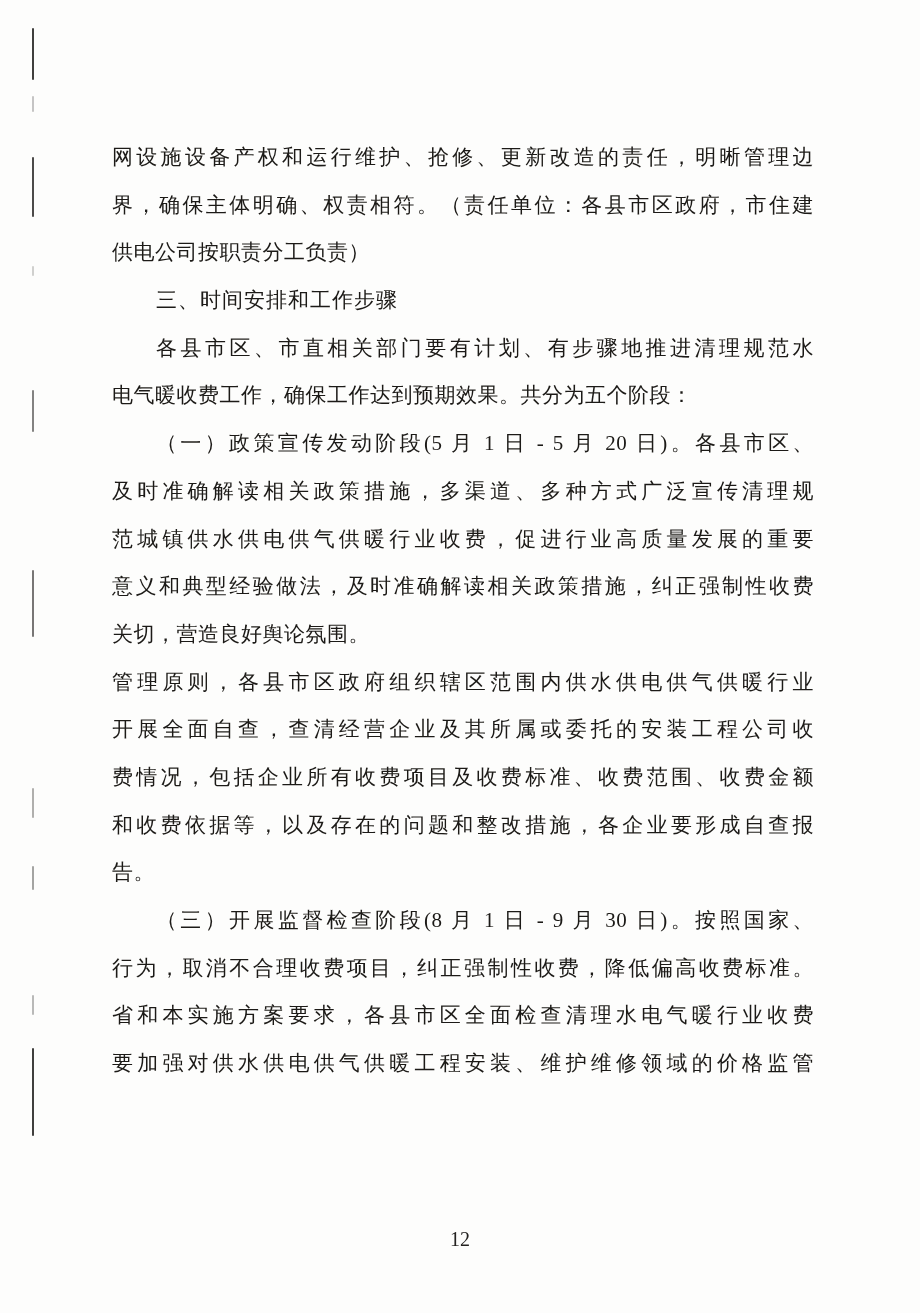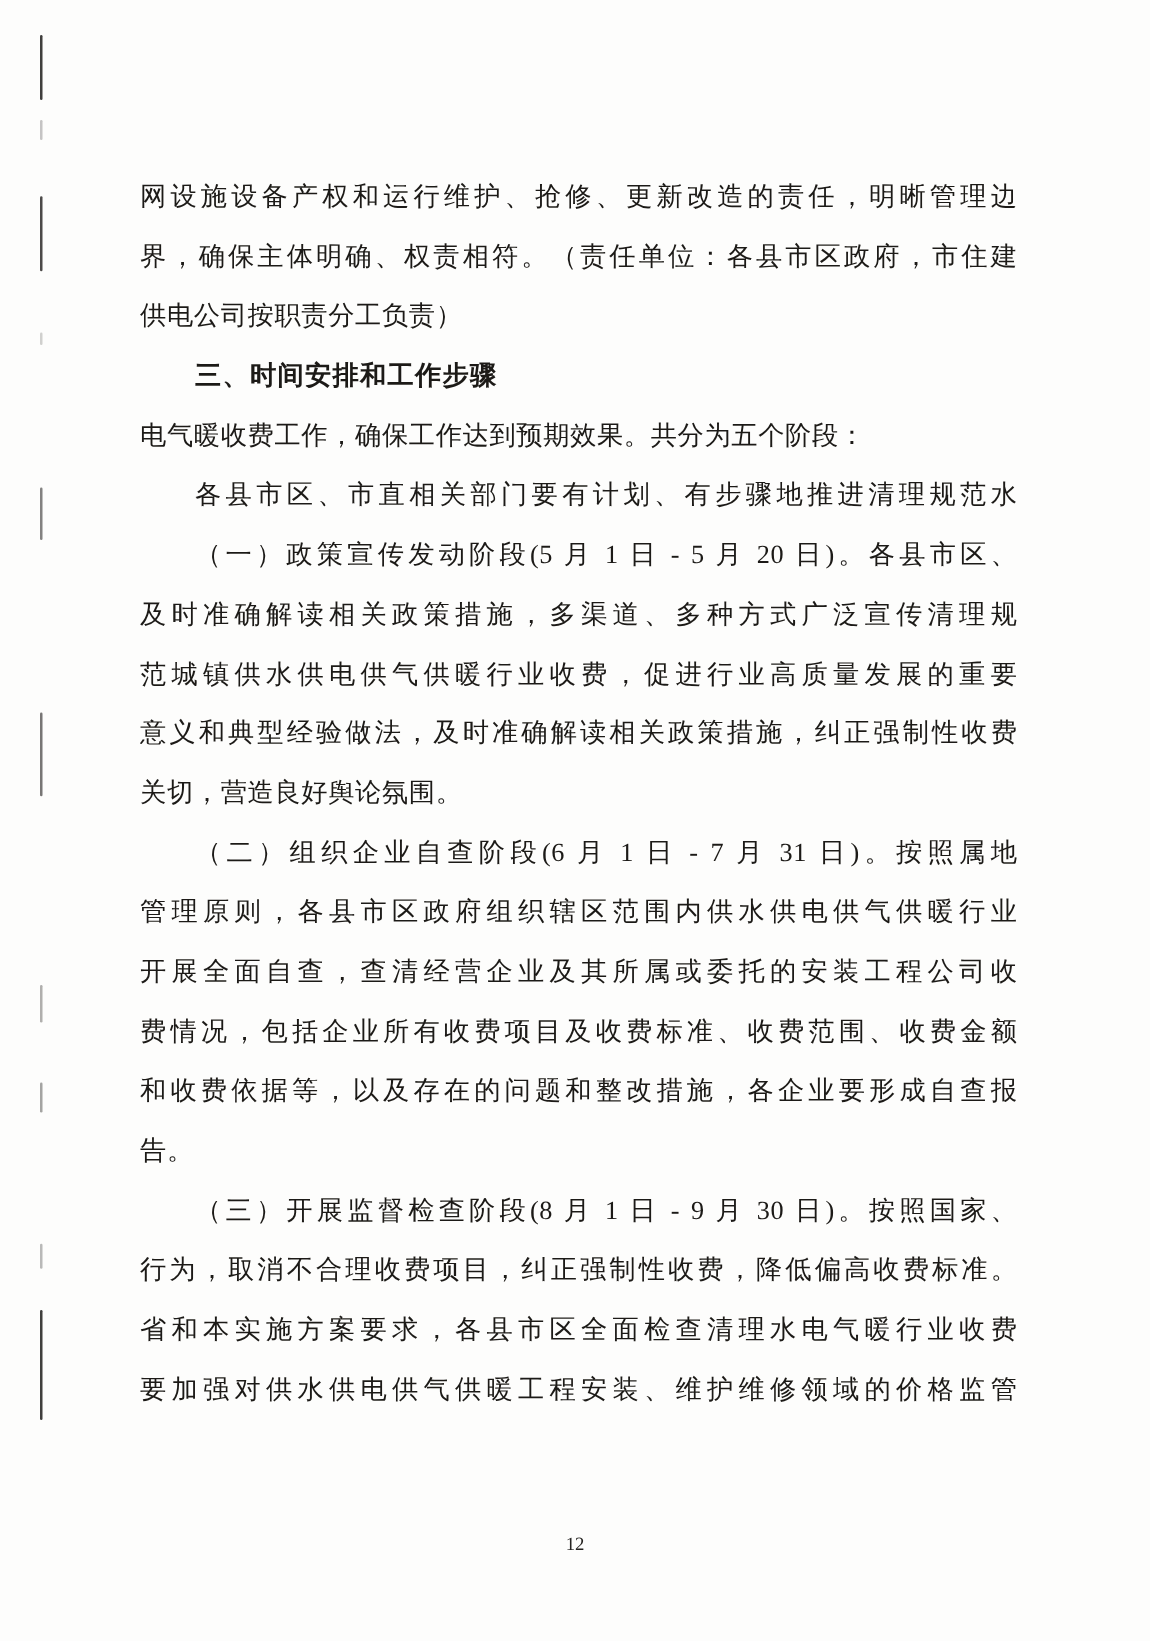--- a/index.html
+++ b/index.html
@@ -29,27 +29,27 @@
     text-justify:inter-character;
     white-space:normal;
   }
   .line.final {
     text-align:center;
     text-align-last:left;
   }
   .line.indent { text-indent:44px; }
   .seg-body { font-weight:400; }
   .seg-kai  { font-weight:400; }
-  .seg-hei  { font-weight:700; letter-spacing:1px; }
+  .seg-hei  { font-weight:400; letter-spacing:1px; }
   .footer {
     position:absolute;
     left:0; top:1228px;
     width:920px;
     text-align:center;
-    font-size:15px;
+    font-size:20px;
     color:#242220;
   }
   
   .artifact {
     position:absolute;
     left:32px;
     width:2px;
     background:#1f1d1b;
     border-radius:1px;
   }
@@ -78,28 +78,27 @@
   <div class="artifact a7"></div>
   <div class="artifact a8"></div>
   <div class="artifact a9"></div>
   <div class="artifact a10"></div>
 
   <div class="textblock">
     <div class="line"><span class="seg-body">网设施设备产权和运行维护、抢修、更新改造的责任，明晰管理边</span></div>
     <div class="line"><span class="seg-body">界，确保主体明确、权责相符。</span><span class="seg-kai">（责任单位：各县市区政府，市住建</span></div>
     <div class="line final"><span class="seg-kai">供电公司按职责分工负责）</span></div>
     <div class="line indent final"><span class="seg-hei">三、时间安排和工作步骤</span></div>
+    <div class="line indent"><span class="seg-body">各县市区、市直相关部门要有计划、有步骤地推进清理规范水</span></div>
     <div class="line final"><span class="seg-body">电气暖收费工作，确保工作达到预期效果。共分为五个阶段：</span></div>
-    <div class="line indent"><span class="seg-body">各县市区、市直相关部门要有计划、有步骤地推进清理规范水</span></div>
     <div class="line indent"><span class="seg-kai">（一）政策宣传发动阶段(5 月 1 日 - 5 月 20 日)。</span><span class="seg-body">各县市区、</span></div>
     <div class="line"><span class="seg-body">及时准确解读相关政策措施，多渠道、多种方式广泛宣传清理规</span></div>
     <div class="line"><span class="seg-body">范城镇供水供电供气供暖行业收费，促进行业高质量发展的重要</span></div>
     <div class="line"><span class="seg-body">意义和典型经验做法，及时准确解读相关政策措施，纠正强制性收费</span></div>
     <div class="line final"><span class="seg-body">关切，营造良好舆论氛围。</span></div>
-    <div class="line indent"><span class="seg-kai">（二）组织企业自查阶段(6 月 1 日 - 7 月 31 日)。</span><span class="seg-body">按照属地</span></div>
     <div class="line"><span class="seg-body">管理原则，各县市区政府组织辖区范围内供水供电供气供暖行业</span></div>
     <div class="line"><span class="seg-body">开展全面自查，查清经营企业及其所属或委托的安装工程公司收</span></div>
     <div class="line"><span class="seg-body">费情况，包括企业所有收费项目及收费标准、收费范围、收费金额</span></div>
     <div class="line"><span class="seg-body">和收费依据等，以及存在的问题和整改措施，各企业要形成自查报</span></div>
     <div class="line final"><span class="seg-body">告。</span></div>
     <div class="line indent"><span class="seg-kai">（三）开展监督检查阶段(8 月 1 日 - 9 月 30 日)。</span><span class="seg-body">按照国家、</span></div>
     <div class="line"><span class="seg-body">行为，取消不合理收费项目，纠正强制性收费，降低偏高收费标准。</span></div>
     <div class="line"><span class="seg-body">省和本实施方案要求，各县市区全面检查清理水电气暖行业收费</span></div>
     <div class="line"><span class="seg-body">要加强对供水供电供气供暖工程安装、维护维修领域的价格监管</span></div>
   </div>

